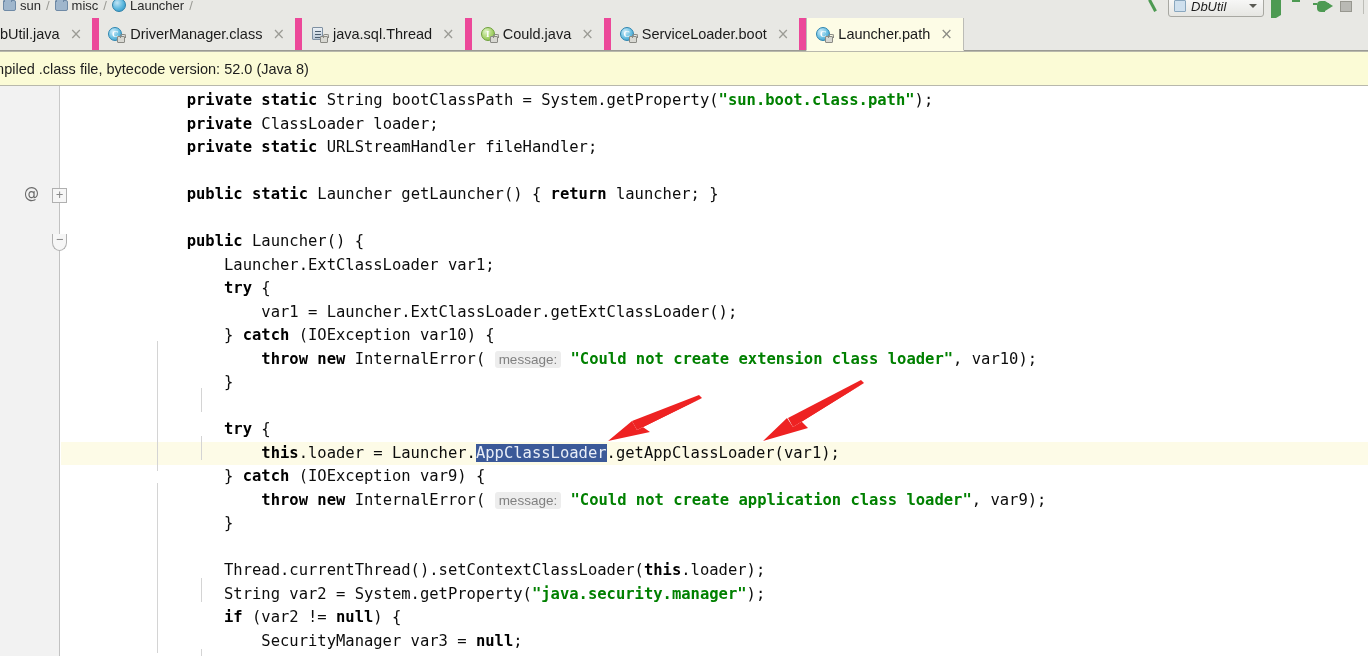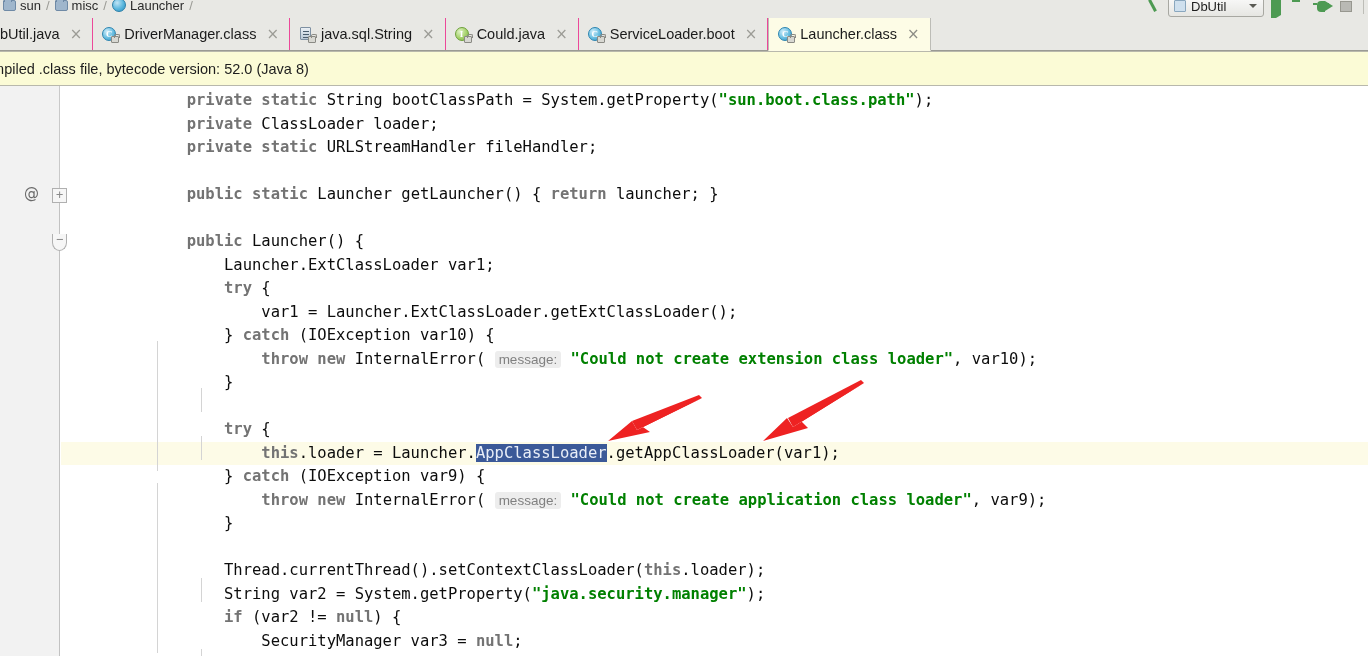--- a/index.html
+++ b/index.html
@@ -66,40 +66,40 @@
   .runcfg {
     display: flex; align-items: center; gap: 5px;
     height: 21px; padding: 0 6px 0 5px;
     background: linear-gradient(#fafafa, #e6e6e2);
     border: 1px solid #a8a8a2; border-radius: 3px;
     font-size: 13px; color: #1d1d1d; min-width: 96px;
   }
   .runcfg .box {
     width: 12px; height: 12px; background: #cfe0ee; border: 1px solid #8aa7be; border-radius: 1px;
   }
-  .runcfg .lbl { flex: 1; }
+  .runcfg .lbl { flex: 1; font-style: italic; }
   .caret-dn {
     width: 0; height: 0; border-left: 4px solid transparent;
     border-right: 4px solid transparent; border-top: 4px solid #5a5a54;
   }
   .sep-v { width: 1px; height: 16px; background: #bdbdb7; }
 
   
   .tabbar {
     position: absolute; left: 0; top: 18px; width: 1368px; height: 33px;
     background: #e8e8e4;
     border-bottom: 1px solid #9a9a94;
     display: flex; align-items: stretch;
   }
   .tab {
     display: flex; align-items: center; gap: 6px;
     padding: 0 10px 0 9px;
     font-size: 14.5px; color: #1b1b1b;
     background: #e8e8e4;
-    border-right: 1px solid #ec4899;
+    border-right: 7px solid #ec4899;
     cursor: default; white-space: nowrap;
     position: relative;
   }
   .tab.active {
     background: #fdfce6;
     border-left: 1px solid #bcbcb6;
     border-right: 1px solid #bcbcb6;
     border-bottom: 1px solid #fdfce6;
     margin-bottom: -1px;
   }
@@ -185,21 +185,21 @@
   .code {
     position: absolute; left: 61px; top: 0; width: 1307px; height: 570px;
     font-family: "DejaVu Sans Mono", monospace;
     font-size: 15.5px;
     line-height: 23.5px;
     color: #0c0c0c;
     white-space: pre;
     padding-top: 3px;
   }
   .ln { position: relative; height: 23.5px; padding-left: 51px; }
-  .kw  { color: #737373; font-weight: bold; }
+  .kw  { color: #000000; font-weight: bold; }
   .str { color: #008000; font-weight: bold; }
   .hint {
     color: #808080; background: #ededed; border-radius: 3px;
     padding: 1px 4px; font-size: 13.5px; font-family: "Liberation Sans", sans-serif;
   }
   .sel {
     background: #3b5998; color: #e8edf7;
   }
   .caretline {
     position: absolute; left: 0; top: 0; width: 1368px; height: 23.5px;
@@ -267,21 +267,21 @@
     </span>
     <span>DriverManager.class</span>
     <span class="tclose">×</span>
   </div>
 
   <div class="tab">
     <span class="ficon">
       <span class="doc"></span>
         <span class="lock"></span>
     </span>
-    <span>java.sql.String</span>
+    <span>java.sql.Thread</span>
     <span class="tclose">×</span>
   </div>
 
   <div class="tab">
     <span class="ficon">
       <span class="disc iface">I</span>
         <span class="lock"></span>
     </span>
     <span>Could.java</span>
     <span class="tclose">×</span>
@@ -294,21 +294,21 @@
     </span>
     <span>ServiceLoader.boot</span>
     <span class="tclose">×</span>
   </div>
 
   <div class="tab active">
     <span class="ficon">
       <span class="disc">C</span>
         <span class="lock"></span>
     </span>
-    <span>Launcher.class</span>
+    <span>Launcher.path</span>
     <span class="tclose">×</span>
   </div>
 </div>
 
 <div class="notice">
   <span class="notice-text">ompiled .class file, bytecode version: 52.0 (Java 8)</span>
 </div>
 
 <div class="editor">
 

